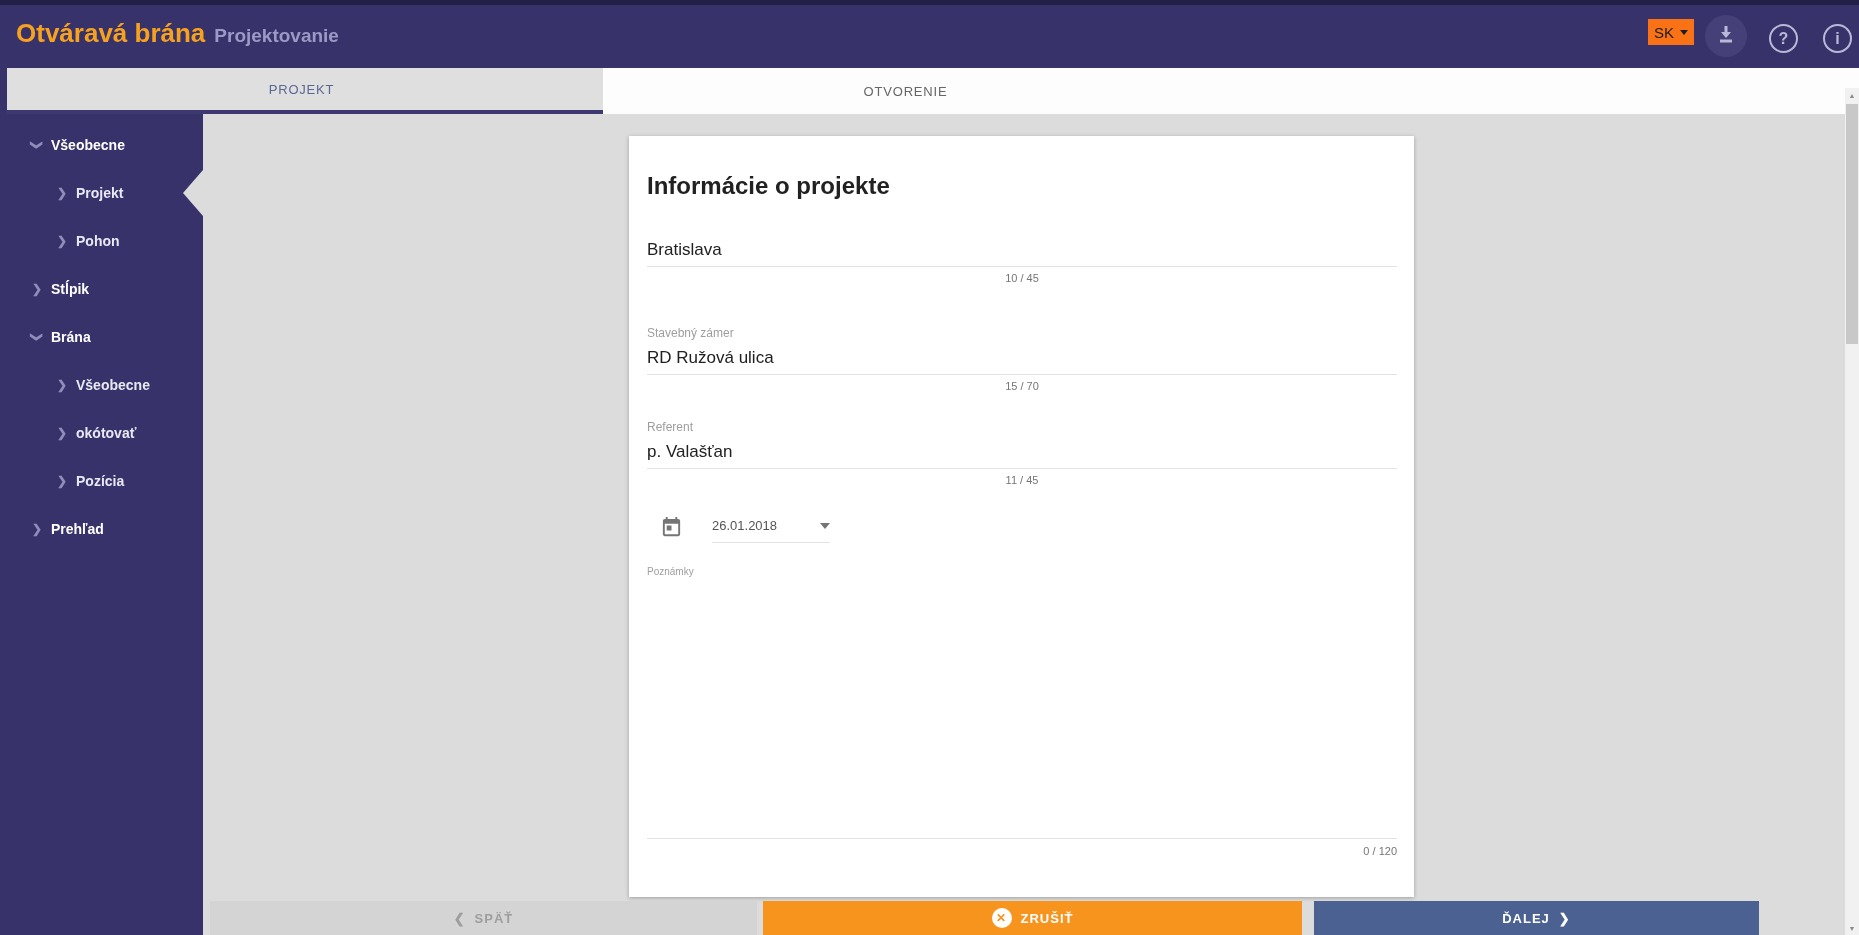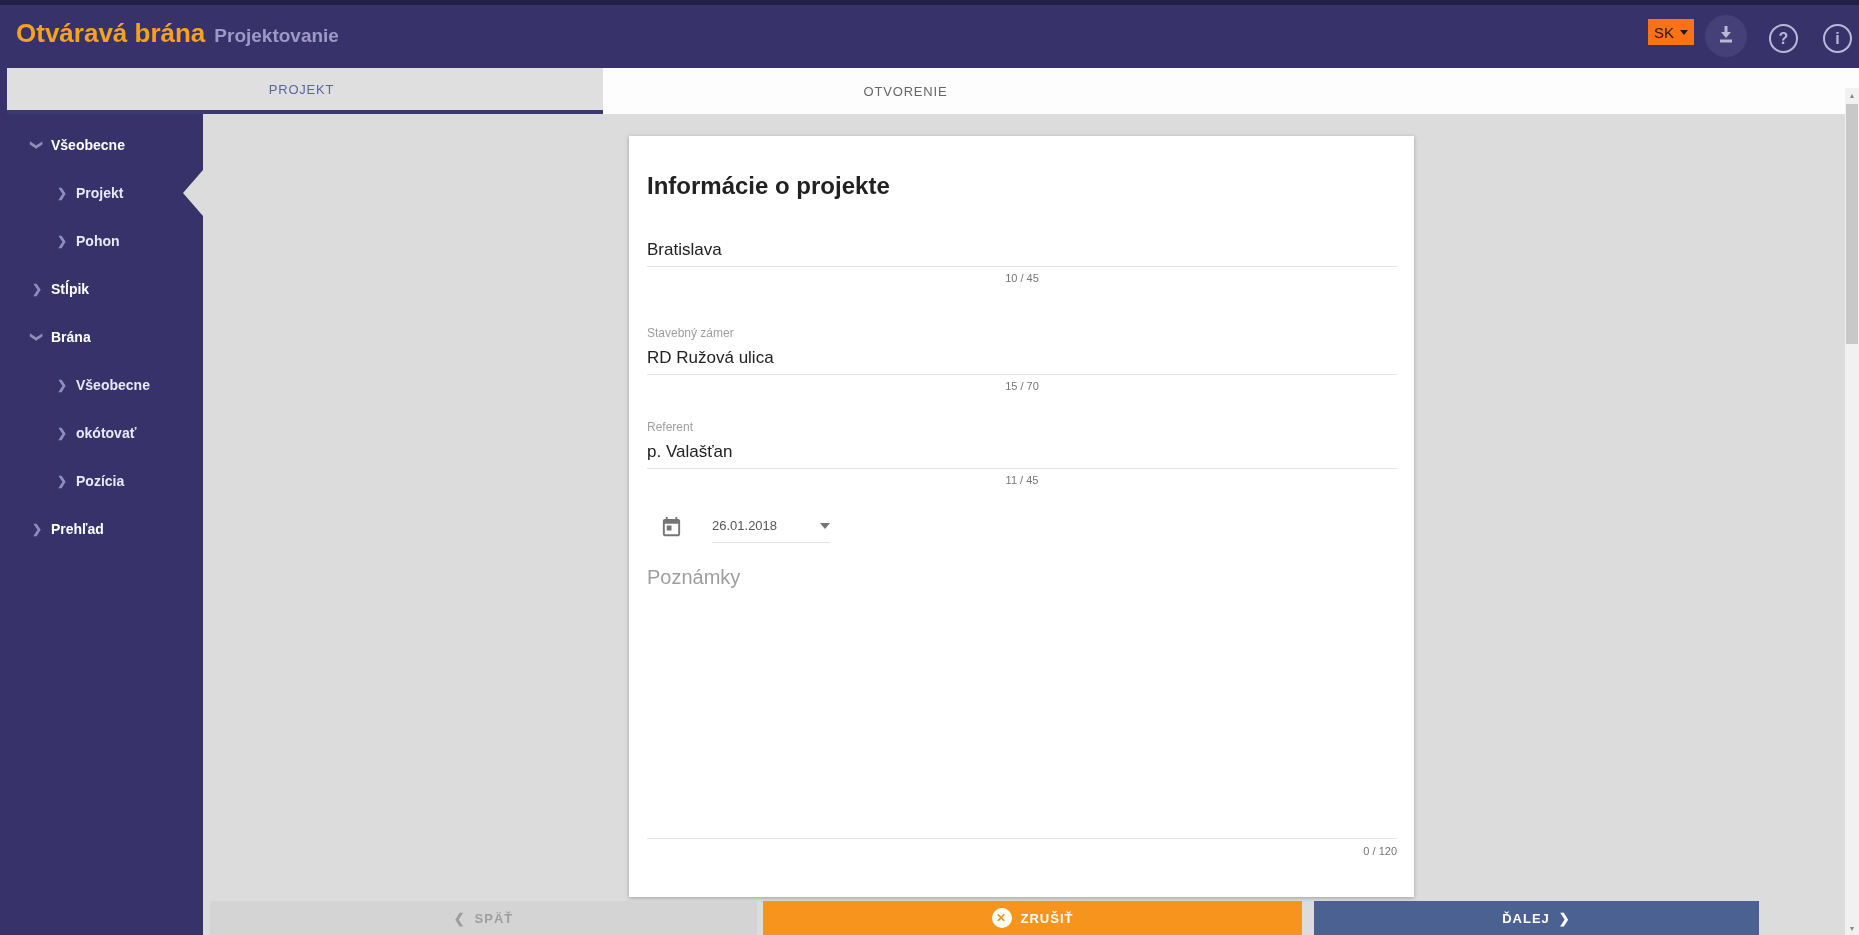--- a/index.html
+++ b/index.html
@@ -52,21 +52,21 @@
   .field-1 { top:96px; } .field-2 { top:190px; } .field-3 { top:284px; }
   .flabel { font-size:12px; color:#9E9E9E; height:14px; }
   .fvalue { font-size:17px; color:#212121; margin-top:8px; padding-bottom:6px; border-bottom:1px solid #E3E3E3; }
   .fcounter { text-align:center; font-size:11px; color:#757575; margin-top:5px; }
   .date-icon { position:absolute; left:31px; top:380px; width:23px; height:23px; cursor:pointer; }
   .date-field { position:absolute; left:83px; top:382px; width:118px; padding-bottom:9px;
                 border-bottom:1px solid #E3E3E3; display:flex; align-items:center; justify-content:space-between;
                 font-size:13px; color:#555; cursor:pointer; }
   .date-caret { width:0; height:0; border-left:5px solid transparent; border-right:5px solid transparent;
                 border-top:6px solid #757575; }
-  .notes-placeholder { position:absolute; left:18px; top:430px; font-size:20px; color:#9E9E9E; cursor:text; }
+  .notes-placeholder { position:absolute; left:18px; top:430px; font-size:10px; color:#9E9E9E; cursor:text; }
   .notes-area { position:absolute; left:18px; right:17px; top:425px; height:277px; cursor:text; }
   .notes-line { position:absolute; left:18px; right:17px; top:702px; border-top:1px solid #E3E3E3; }
   .notes-counter { position:absolute; right:17px; top:709px; font-size:11px; color:#757575; }
 
   
   .btn { position:absolute; top:901px; height:34px; display:flex; align-items:center; justify-content:center;
          gap:9px; font-size:13px; font-weight:700; letter-spacing:1px; cursor:pointer; }
   .btn-back { left:210px; width:547px; background:#D4D4D4; color:#9E9E9E; }
   .btn-cancel { left:763px; width:539px; background:#F7941E; color:#FFFFFF; }
   .btn-next { left:1314px; width:445px; background:#4A6191; color:#FFFFFF; }

